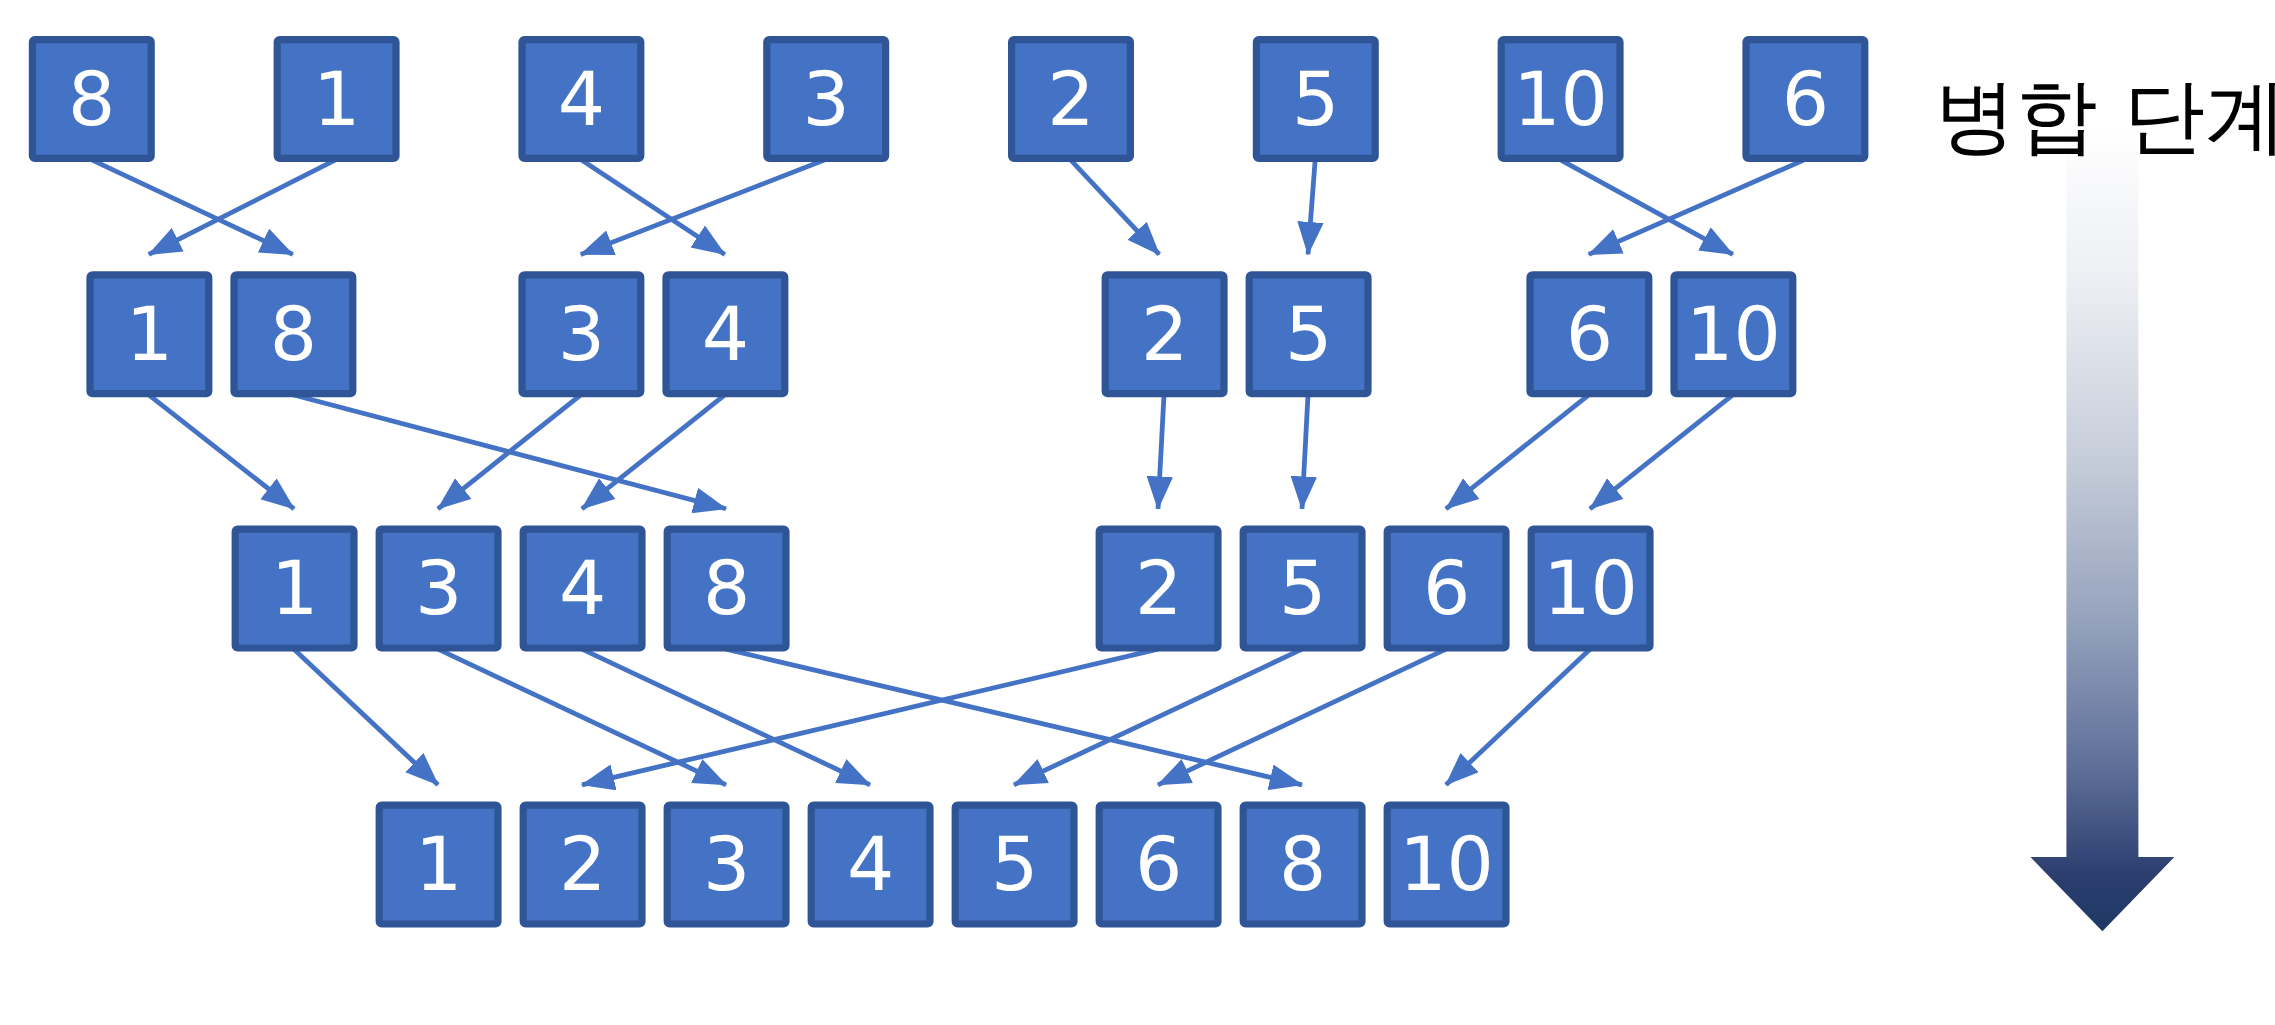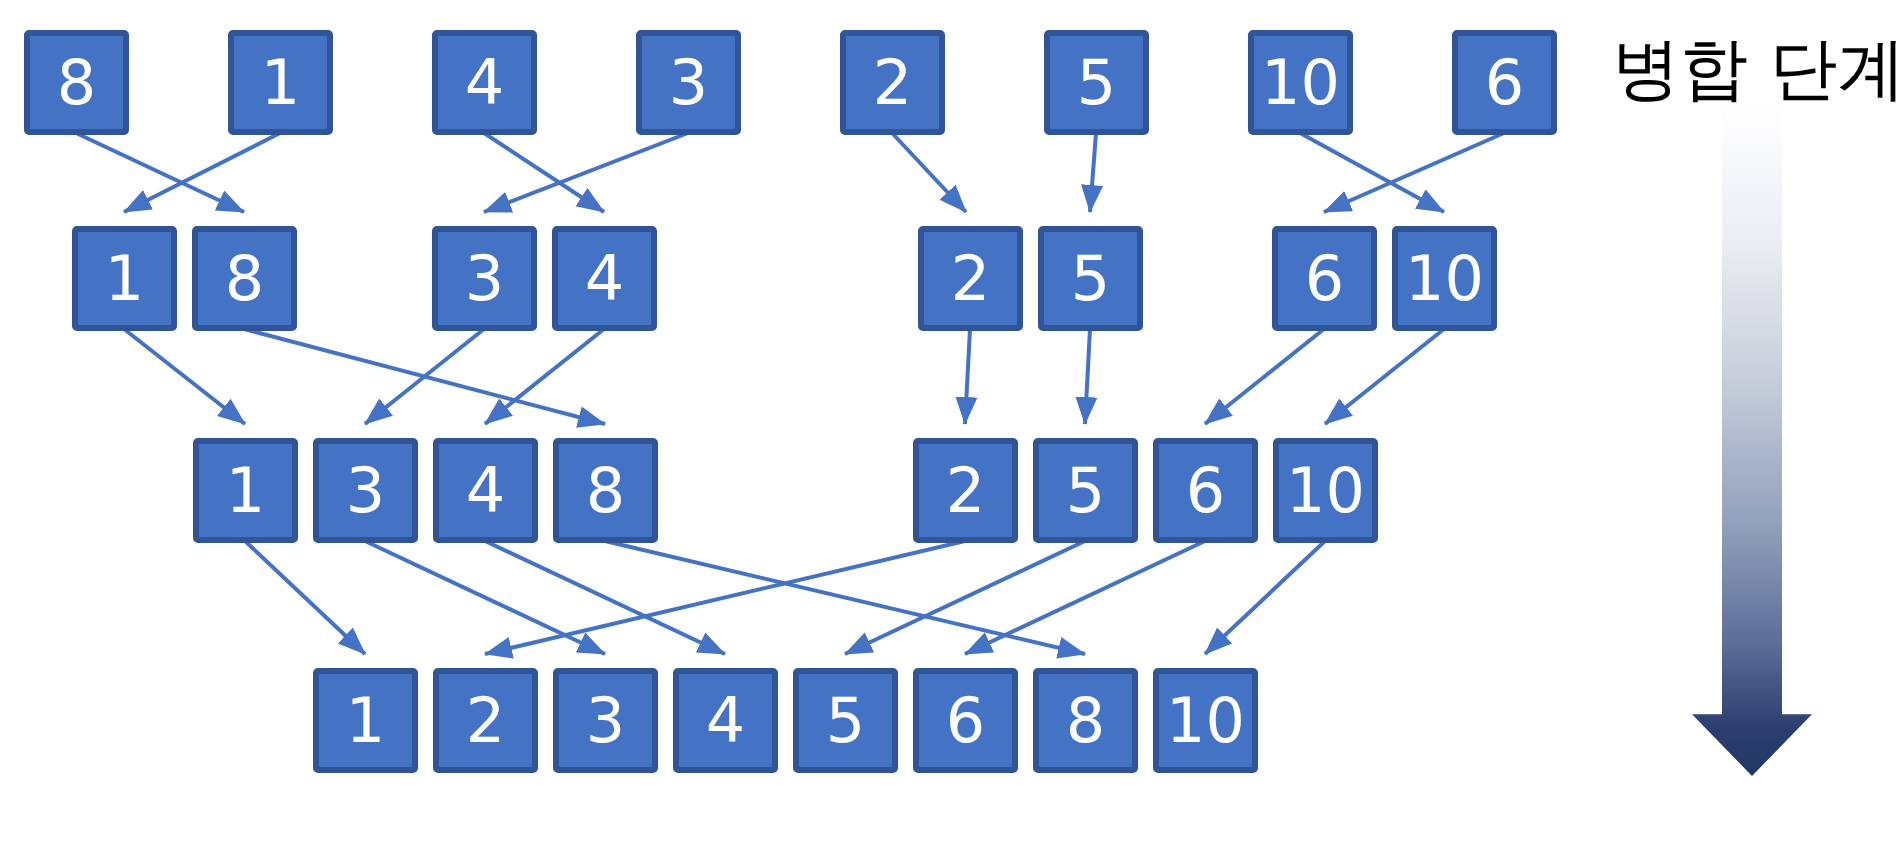--- a/index.html
+++ b/index.html
@@ -37,21 +37,21 @@
     height: 854px;
     pointer-events: none;
   }
   #connectors line {
     stroke: var(--arrow-color, #4472C4);
     stroke-width: 4;
   }
   .slide-title {
     position: absolute;
     left: 1612px;
-    top: 24px;
+    top: 52px;
     width: 284px;
     font-size: 68px;
     color: #000000;
     white-space: nowrap;
     z-index: 3;
   }
   .grad-arrow {
     position: absolute;
     left: 1692px;
     top: 104px;

